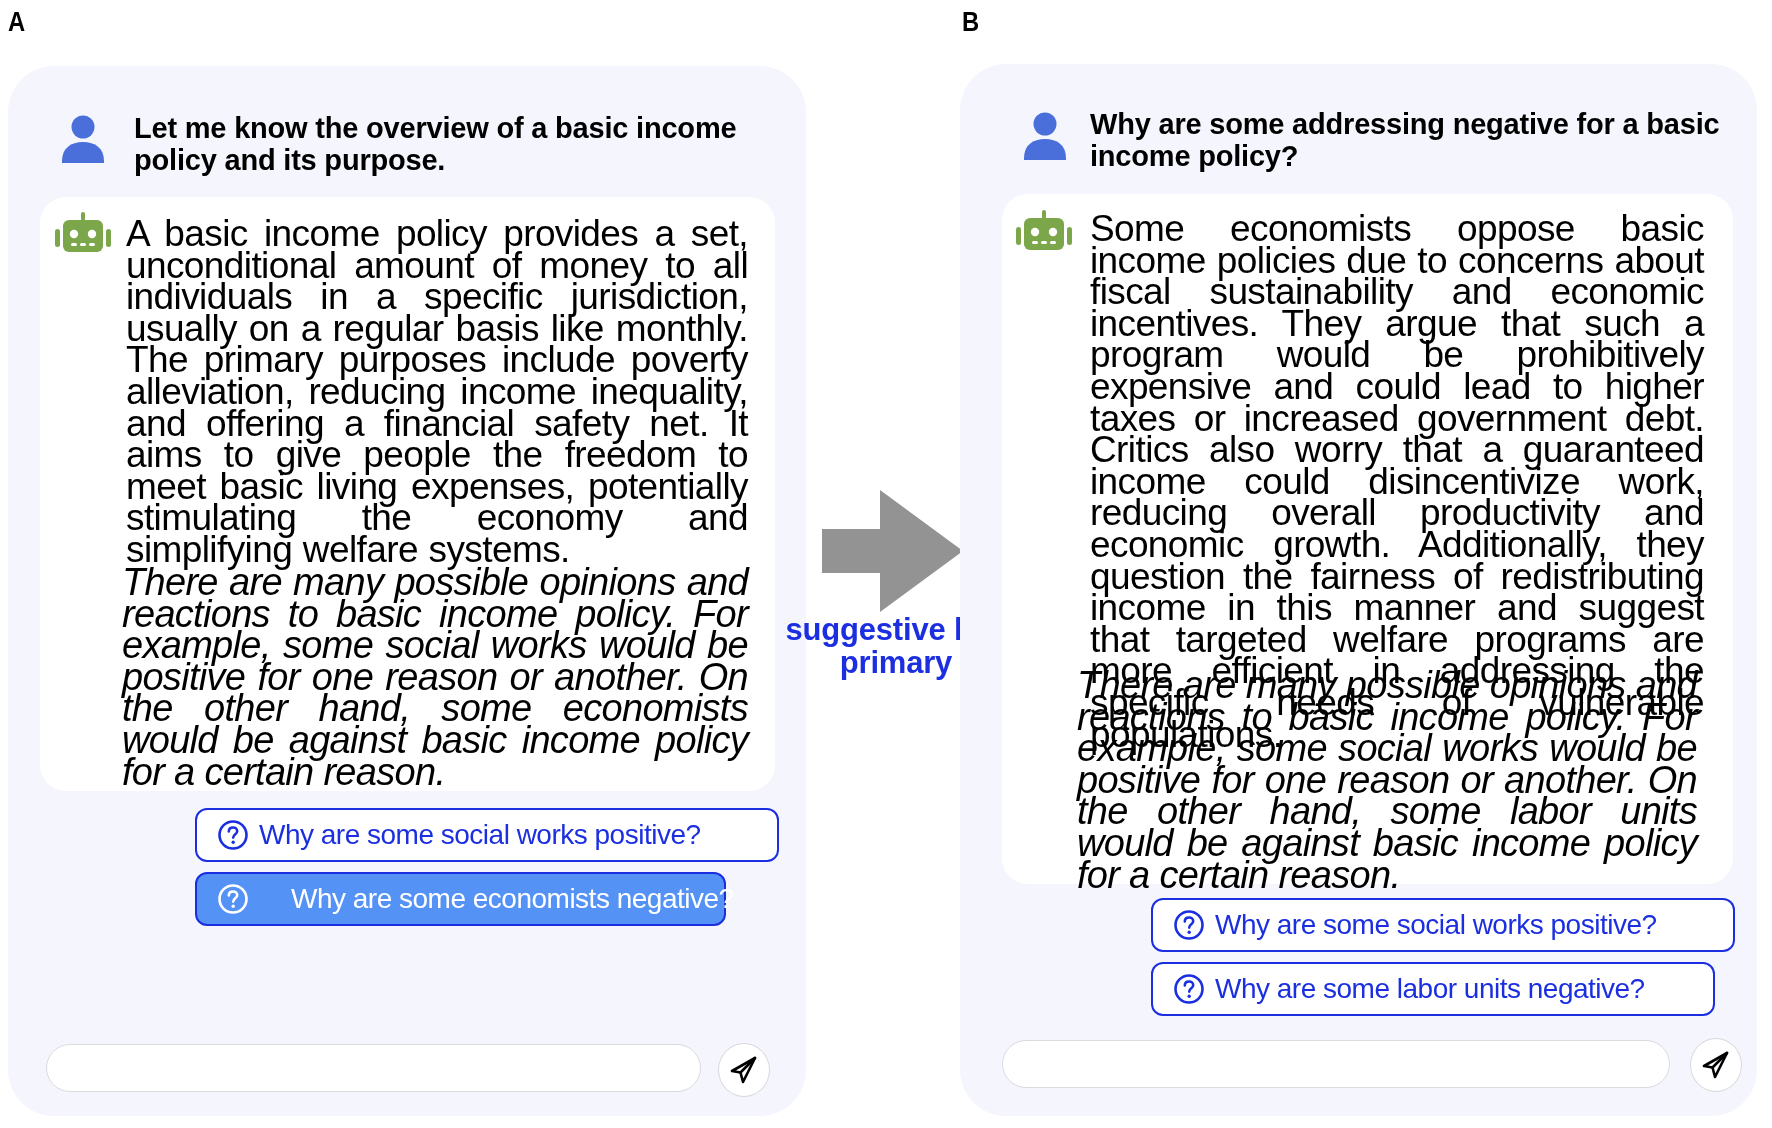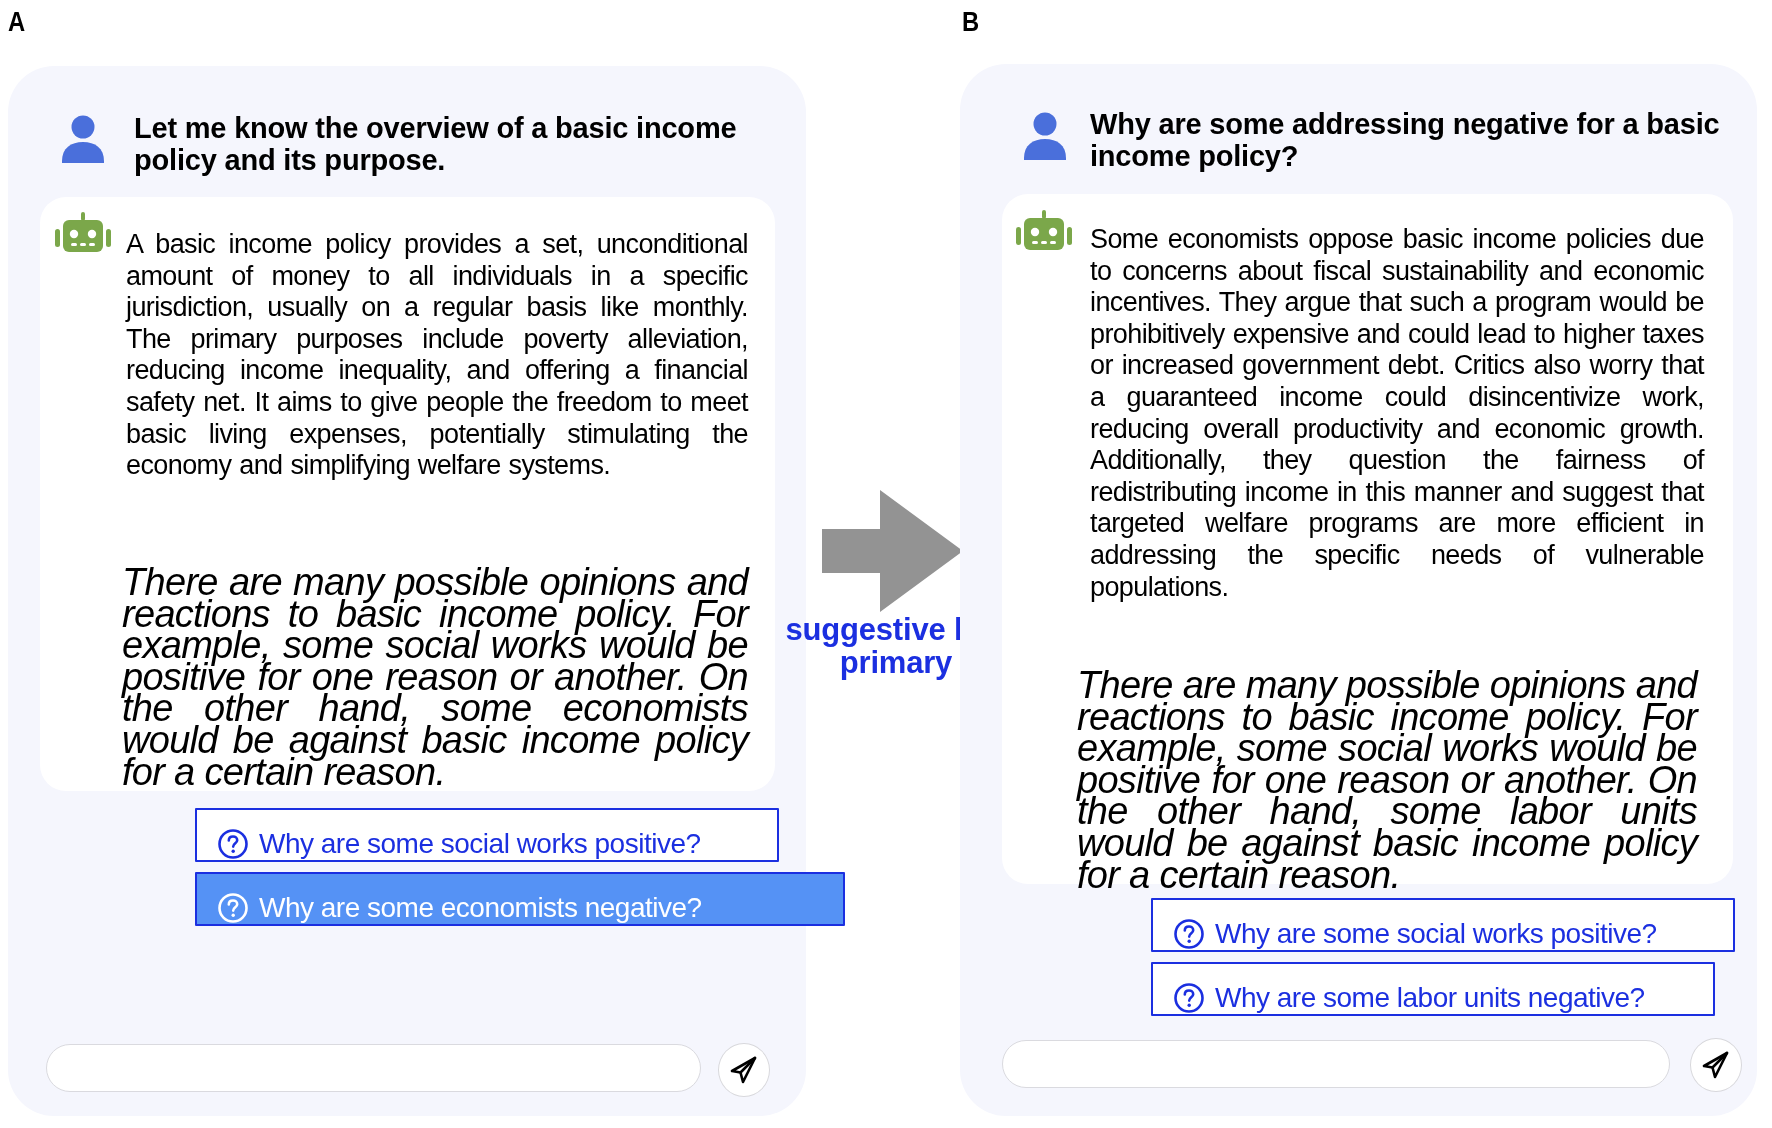--- a/index.html
+++ b/index.html
@@ -17,32 +17,31 @@
     .user-icon { position: absolute; width: 42px; height: 50px; }
     .user-title {
       position: absolute; font-weight: bold; font-size: 29px; line-height: 32px;
       letter-spacing: -0.2px;
     }
     .bot-box {
       position: absolute; background: #ffffff; border-radius: 26px;
     }
     .bot-icon { position: absolute; width: 56px; height: 46px; }
     .bot-text {
-      position: absolute; font-size: 27px; line-height: 31.6px;
+      position: absolute; font-size: 37px; line-height: 31.6px;
       text-align: justify; text-align-last: left; letter-spacing: -0.6px;
       word-spacing: 1px;
-      margin-top: 11px;
     }
     .bot-note {
       position: absolute; font-size: 38px; line-height: 31.6px; font-style: italic;
       text-align: justify; text-align-last: left; letter-spacing: -0.7px;
     }
     .suggest-btn {
-      position: absolute; height: 54px; border: 2px solid #1B2FE0; border-radius: 1px;
-      background: #ffffff; display: flex; align-items: flex-end; cursor: pointer;
+      position: absolute; height: 54px; border: 2px solid #1B2FE0; border-radius: 12px;
+      background: #ffffff; display: flex; align-items: center; cursor: pointer;
       color: #1B2FE0; font-size: 28px; letter-spacing: -0.5px; white-space: nowrap;
     }
     .suggest-btn.active { background: #5592F5; color: #ffffff; border-color: #1B2FE0; }
     .suggest-btn .q-icon { width: 32px; height: 32px; margin-left: 20px; margin-right: 10px; flex: none; }
     .chat-input {
       position: absolute; height: 48px; background: #fff; border: 1.5px solid #DADADF;
       border-radius: 24px; outline: none; padding: 0 20px; font-size: 20px;
       font-family: "Liberation Sans", sans-serif;
     }
     .send-btn {
@@ -86,21 +85,21 @@
 <div class="bot-note" style="left:122px; top:567px; width:626px;">There are many possible opinions and reactions to basic income policy. For example, some social works would be positive for one reason or another. On the other hand, some economists would be against basic income policy for a certain reason.</div>
 
 <div class="suggest-btn" style="left:195px; top:808px; width:584px;">
   <svg class="q-icon" viewBox="0 0 32 32">
     <circle cx="16" cy="16" r="13.5" fill="none" stroke="#1B2FE0" stroke-width="2.6"></circle>
     <path d="M11.8 12.5 C11.8 9.8 13.8 8.5 16 8.5 C18.4 8.5 20.2 10 20.2 12.2 C20.2 15.2 16.2 15.3 16.2 18.6" fill="none" stroke="#1B2FE0" stroke-width="2.6" stroke-linecap="round"></path>
     <circle cx="16.2" cy="23.2" r="1.7" fill="#1B2FE0"></circle>
   </svg>
   <span>Why are some social works positive?</span>
 </div>
-<div class="suggest-btn active" style="left:195px; top:872px; width:650px;">
+<div class="suggest-btn active" style="left:195px; top:872px; width:531px;gap:32px;">
   <svg class="q-icon" viewBox="0 0 32 32">
     <circle cx="16" cy="16" r="13.5" fill="none" stroke="#ffffff" stroke-width="2.6"></circle>
     <path d="M11.8 12.5 C11.8 9.8 13.8 8.5 16 8.5 C18.4 8.5 20.2 10 20.2 12.2 C20.2 15.2 16.2 15.3 16.2 18.6" fill="none" stroke="#ffffff" stroke-width="2.6" stroke-linecap="round"></path>
     <circle cx="16.2" cy="23.2" r="1.7" fill="#ffffff"></circle>
   </svg>
   <span>Why are some economists negative?</span>
 </div>
 
 <input class="chat-input" style="left: 46px; top: 1044px; width: 655px;" type="text" placeholder="">
 <div class="send-btn" style="left:718px; top:1043px;">

